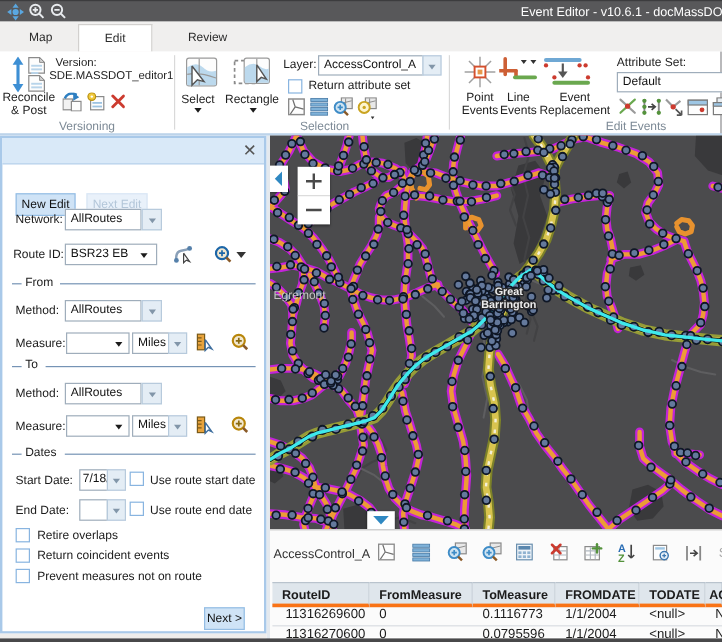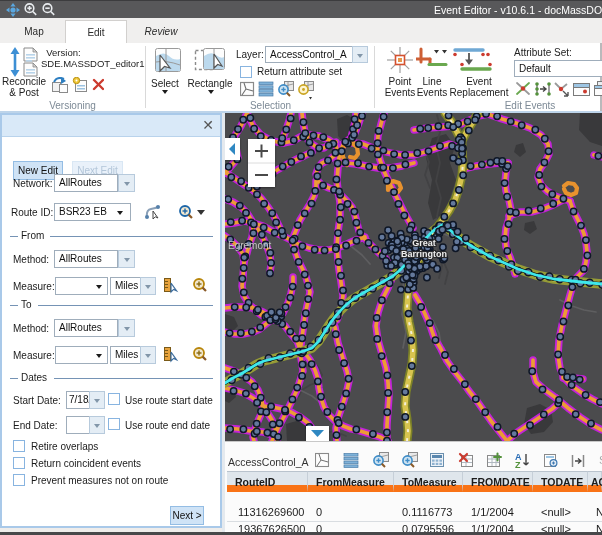--- a/index.html
+++ b/index.html
@@ -36,21 +36,21 @@
 .sect { position:absolute; left:8px; width:203px; height:10px; }
 .sect .ln { position:absolute; top:5px; height:1px; background:#7593b5; }
 .sect .tx { position:absolute; top:-1px; font-size:10px; color:#1b1b1b; }
 
 #map { position:absolute; left:225px; top:113px; width:377px; height:328px; background:#4b4b4d; overflow:hidden; }
 #vgap { position:absolute; left:222px; top:113px; width:3px; height:422px; background:#e4e9ee; }
 
 #bot { position:absolute; left:225px; top:441px; width:377px; height:90px; background:#fbfbfb; border-top:1px solid #c8c8c8; }
 #bot .tbar { position:absolute; left:0; top:0; width:377px; height:38px; }
 #bot .lname { position:absolute; left:3px; top:14px; font-size:10.5px; color:#333; }
-.th { position:absolute; top:29px; height:21px; background:#dfe6ec; border-top:1px solid #b9c3cd; border-bottom:7px solid #f97316; border-right:1px solid #c6cfd8; }
+.th { position:absolute; top:43px; height:21px; background:#dfe6ec; border-top:1px solid #b9c3cd; border-bottom:3px solid #f97316; border-right:1px solid #c6cfd8; }
 .th .t { position:absolute; left:8px; top:4px; font-size:10.5px; font-weight:bold; color:#1c1c1c; white-space:nowrap; }
 .td { position:absolute; font-size:11px; color:#1c1c1c; white-space:nowrap; }
 #botline { position:absolute; left:0; top:532px; width:602px; height:3px; background:#48484a; }
 #leftfoot { position:absolute; left:0; top:528px; width:222px; height:4px; background:#efedeb; }
 .mapbtn { position:absolute; background:#fff; box-shadow:0 1px 2px rgba(0,0,0,.4); }
 </style>
 </head>
 <body>
 <div id="app">
   <div id="topbar">
@@ -70,21 +70,21 @@
         <circle cx="47.5" cy="7.2" r="4.3"></circle>
           <line x1="50.8" y1="10.5" x2="54.2" y2="13.9"></line>
         <line x1="45.3" y1="7.2" x2="49.7" y2="7.2"></line>
       </g>
     </svg>
     <div class="ttl">Event Editor - v10.6.1 - docMassDOTN</div>
   </div>
   <div id="tabs">
     <div class="tab" style="left:14px;width:40px;">Map</div>
     <div class="tab active" style="left:65px;width:62px;">Edit</div>
-    <div class="tab" style="left:136px;width:50px;font-style:italic;">Review</div>
+    <div class="tab" style="left:148px;width:50px;">Review</div>
   </div>
   <div id="ribbon">
 
 <svg width="40" height="30" style="position:absolute;left:10px;top:4px">
   <g stroke="#3d8fd4" stroke-width="2.6" fill="none">
     <line x1="5" y1="5" x2="5" y2="25"></line>
   </g>
   <g fill="#3d8fd4">
     <path d="M5,0 L9.5,7 L0.5,7 Z"></path>
           <path d="M5,30 L9.5,23 L0.5,23 Z"></path>
@@ -1167,21 +1167,21 @@
       </div>
 <div class="th" style="left:363px;width:14px;">
         <span class="t" style="left:3px;">AC</span>
       </div>
 <div class="td" style="left:13px;top:64px;">11316269600</div>
 <div class="td" style="left:91px;top:64px;">0</div>
 <div class="td" style="left:177px;top:64px;">0.1116773</div>
 <div class="td" style="left:246px;top:64px;">1/1/2004</div>
 <div class="td" style="left:316px;top:64px;">&lt;null&gt;</div>
 <div class="td" style="left:371px;top:64px;">N</div>
-<div class="td" style="left:13px;top:81px;">19367626500</div>
+<div class="td" style="left:13px;top:81px;">11316270600</div>
 <div class="td" style="left:91px;top:81px;">0</div>
 <div class="td" style="left:177px;top:81px;">0.0795596</div>
 <div class="td" style="left:246px;top:81px;">1/1/2004</div>
 <div class="td" style="left:316px;top:81px;">&lt;null&gt;</div>
 <div class="td" style="left:371px;top:81px;">N</div>
 <div style="position:absolute;left:2px;top:79px;width:375px;height:1px;background:#d9dde1;"></div>
 
   </div>
   <div id="leftfoot"></div>
   <div id="botline"></div>

